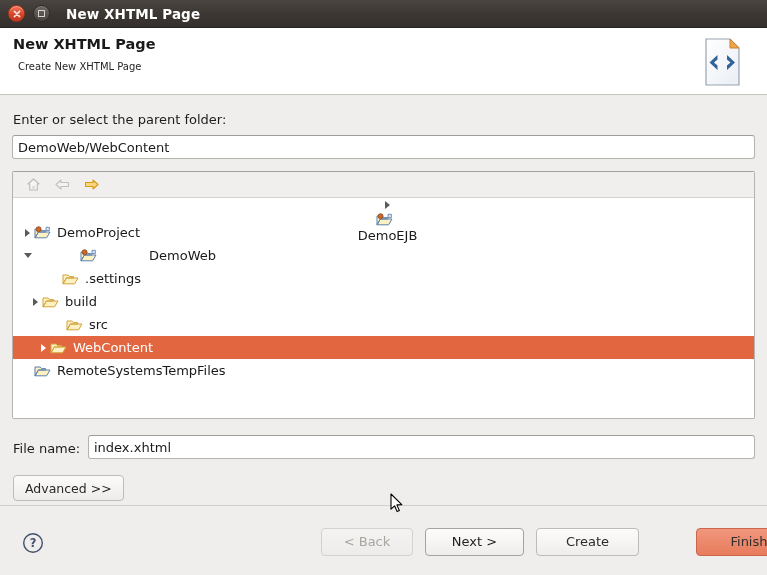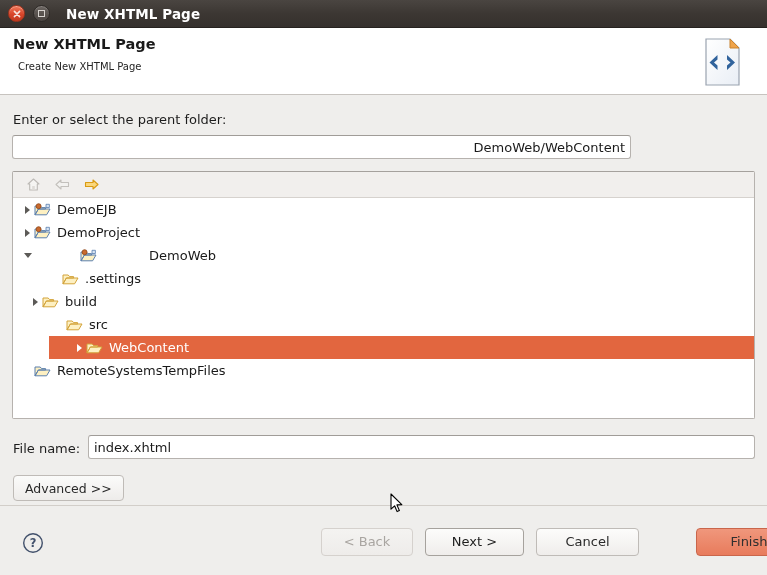--- a/index.html
+++ b/index.html
@@ -82,31 +82,30 @@
 
   
   .body { position: absolute; left: 0; top: 95px; width: 767px; height: 410px; }
 
   .lbl-parent {
     position: absolute; left: 13px; top: 17px;
     font-size: 13px; color: #1d1d1d; white-space: nowrap;
   }
   .input-parent {
     position: absolute; left: 12px; top: 40px;
-    width: 619px; height: 24px;
+    width: 743px; height: 24px;
     background: #ffffff;
     border: 1px solid #b6b2ae;
     border-top-color: #a09c98;
     border-radius: 3px;
     box-sizing: border-box;
     font-family: inherit;
     font-size: 13px; color: #1a1a1a;
     padding: 0 5px;
     outline: none;
-    text-align: right;
   }
 
   
   .tree-box {
     position: absolute; left: 12px; top: 76px;
     width: 743px; height: 248px;
     background: #ffffff;
     border: 1px solid #b6b2ae;
     border-top-color: #a5a19d;
     border-radius: 2px;
@@ -294,57 +293,57 @@
             <path d="M7 3 L2 7.5 L7 12 V9.5 H14.5 V5.5 H7 Z" fill="#f3f2f0" stroke="#c3c0bc" stroke-width="1.1" stroke-linejoin="round"></path>
           </svg>
         </div>
         <div class="tool-ico">
           <svg width="17" height="15" viewBox="0 0 17 15">
             <path d="M10 3 L15 7.5 L10 12 V9.5 H2.5 V5.5 H10 Z" fill="#fbd77c" stroke="#d99b14" stroke-width="1.1" stroke-linejoin="round"></path>
           </svg>
         </div>
       </div>
       <div class="tree-list">
+          <div class="tree-row" style="padding-left: 8px; flex-direction: column;">
+            <div class="twisty">
+              <span class="arrow-r"></span>
+            </div>
+            <div class="row-icon">
+              <svg width="17" height="14" viewBox="0 0 17 14" style="display: block;">
+                <path d="M1 11.8 V3 H6.2 L7.6 4.6 H11.6 V6 H4.4 L1 11.8 Z M4.4 6 H16 L12.6 11.8 H1 Z" fill="#fdf0c2" stroke="#5b7fae" stroke-width="1" stroke-linejoin="round"></path>
+                <circle cx="4.6" cy="3.2" r="2.5" fill="#c96a2e" stroke="#8d4417" stroke-width=".8"></circle>
+                <path d="M12 1.3 h3.4 v3.2 h-3.4 z" fill="#d8e4f2" stroke="#5b7fae" stroke-width=".8"></path>
+              </svg>
+            </div>
+            <span class="row-label">DemoEJB</span>
+          </div>
           <div class="tree-row" style="padding-left: 8px;">
             <div class="twisty">
               <span class="arrow-r"></span>
             </div>
             <div class="row-icon">
               <svg width="17" height="14" viewBox="0 0 17 14" style="display: block;">
                 <path d="M1 11.8 V3 H6.2 L7.6 4.6 H11.6 V6 H4.4 L1 11.8 Z M4.4 6 H16 L12.6 11.8 H1 Z" fill="#fdf0c2" stroke="#5b7fae" stroke-width="1" stroke-linejoin="round"></path>
                 <circle cx="4.6" cy="3.2" r="2.5" fill="#c96a2e" stroke="#8d4417" stroke-width=".8"></circle>
                 <path d="M12 1.3 h3.4 v3.2 h-3.4 z" fill="#d8e4f2" stroke="#5b7fae" stroke-width=".8"></path>
               </svg>
             </div>
-            <span class="row-label">DemoEJB</span>
-          </div>
-          <div class="tree-row" style="padding-left: 8px;">
+            <span class="row-label">DemoProject</span>
+          </div>
+          <div class="tree-row" style="padding-left: 8px; gap: 46px;">
             <div class="twisty">
-              <span class="arrow-r"></span>
+              <span class="arrow-d"></span>
             </div>
             <div class="row-icon">
               <svg width="17" height="14" viewBox="0 0 17 14" style="display: block;">
                 <path d="M1 11.8 V3 H6.2 L7.6 4.6 H11.6 V6 H4.4 L1 11.8 Z M4.4 6 H16 L12.6 11.8 H1 Z" fill="#fdf0c2" stroke="#5b7fae" stroke-width="1" stroke-linejoin="round"></path>
                 <circle cx="4.6" cy="3.2" r="2.5" fill="#c96a2e" stroke="#8d4417" stroke-width=".8"></circle>
                 <path d="M12 1.3 h3.4 v3.2 h-3.4 z" fill="#d8e4f2" stroke="#5b7fae" stroke-width=".8"></path>
               </svg>
             </div>
-            <span class="row-label">DemoProject</span>
-          </div>
-          <div class="tree-row" style="padding-left: 8px; gap: 46px;">
-            <div class="twisty">
-              <span class="arrow-d"></span>
-            </div>
-            <div class="row-icon">
-              <svg width="17" height="14" viewBox="0 0 17 14" style="display: block;">
-                <path d="M1 11.8 V3 H6.2 L7.6 4.6 H11.6 V6 H4.4 L1 11.8 Z M4.4 6 H16 L12.6 11.8 H1 Z" fill="#fdf0c2" stroke="#5b7fae" stroke-width="1" stroke-linejoin="round"></path>
-                <circle cx="4.6" cy="3.2" r="2.5" fill="#c96a2e" stroke="#8d4417" stroke-width=".8"></circle>
-                <path d="M12 1.3 h3.4 v3.2 h-3.4 z" fill="#d8e4f2" stroke="#5b7fae" stroke-width=".8"></path>
-              </svg>
-            </div>
             <span class="row-label">DemoWeb</span>
           </div>
           <div class="tree-row" style="padding-left: 36px;">
             <div class="twisty"></div>
             <div class="row-icon">
               <svg width="17" height="14" viewBox="0 0 17 14" style="display: block;">
                 <path d="M1 11.8 V3 H6.2 L7.6 4.6 H11.6 V6 H4.4 L1 11.8 Z M4.4 6 H16 L12.6 11.8 H1 Z" fill="#fdf0c2" stroke="#d3a33a" stroke-width="1" stroke-linejoin="round"></path>
               </svg>
             </div>
             <span class="row-label">.settings</span>
@@ -362,21 +361,21 @@
           </div>
           <div class="tree-row" style="padding-left: 40px;">
             <div class="twisty"></div>
             <div class="row-icon">
               <svg width="17" height="14" viewBox="0 0 17 14" style="display: block;">
                 <path d="M1 11.8 V3 H6.2 L7.6 4.6 H11.6 V6 H4.4 L1 11.8 Z M4.4 6 H16 L12.6 11.8 H1 Z" fill="#fdf0c2" stroke="#d3a33a" stroke-width="1" stroke-linejoin="round"></path>
               </svg>
             </div>
             <span class="row-label">src</span>
           </div>
-          <div class="tree-row selected" style="padding-left: 24px; margin-left: 36px;">
+          <div class="tree-row selected" style="padding-left: 24px;">
             <div class="twisty">
               <span class="arrow-r"></span>
             </div>
             <div class="row-icon">
               <svg width="17" height="14" viewBox="0 0 17 14" style="display: block;">
                 <path d="M1 11.8 V3 H6.2 L7.6 4.6 H11.6 V6 H4.4 L1 11.8 Z M4.4 6 H16 L12.6 11.8 H1 Z" fill="#fdf0c2" stroke="#d3a33a" stroke-width="1" stroke-linejoin="round"></path>
               </svg>
             </div>
             <span class="row-label">WebContent</span>
           </div>
@@ -402,21 +401,21 @@
     <div class="help-btn">
       <svg width="22" height="22" viewBox="0 0 22 22">
         <circle cx="11" cy="11" r="9.3" fill="none" stroke="#41506b" stroke-width="1.4"></circle>
         <text x="11" y="15.3" text-anchor="middle" font-family="DejaVu Sans, sans-serif" font-size="11.5" font-weight="bold" fill="#41506b">?</text>
       </svg>
     </div>
   </div>
   <div id="footer-buttons">
       <button id="btn-back" class="fbtn fbtn-disabled" disabled="">&lt; Back</button>
       <button id="btn-next" class="fbtn fbtn-default">Next &gt;</button>
-      <button id="btn-cancel" class="fbtn fbtn-normal">Cancel</button>
+      <button id="btn-cancel" class="fbtn fbtn-normal">Create</button>
       <button id="btn-finish" class="fbtn fbtn-finish">Finish</button>
     </div>
 
   <div class="cursor" style="left: 390px; top: 493px;">
     <svg width="14" height="21" viewBox="0 0 14 21">
       <path d="M1 1 L1 16.2 L4.6 12.8 L7.1 18.6 L9.4 17.6 L6.9 11.9 L11.8 11.6 Z" fill="#ffffff" stroke="#000000" stroke-width="1.1" stroke-linejoin="round"></path>
     </svg>
   </div>
 
 </div>

